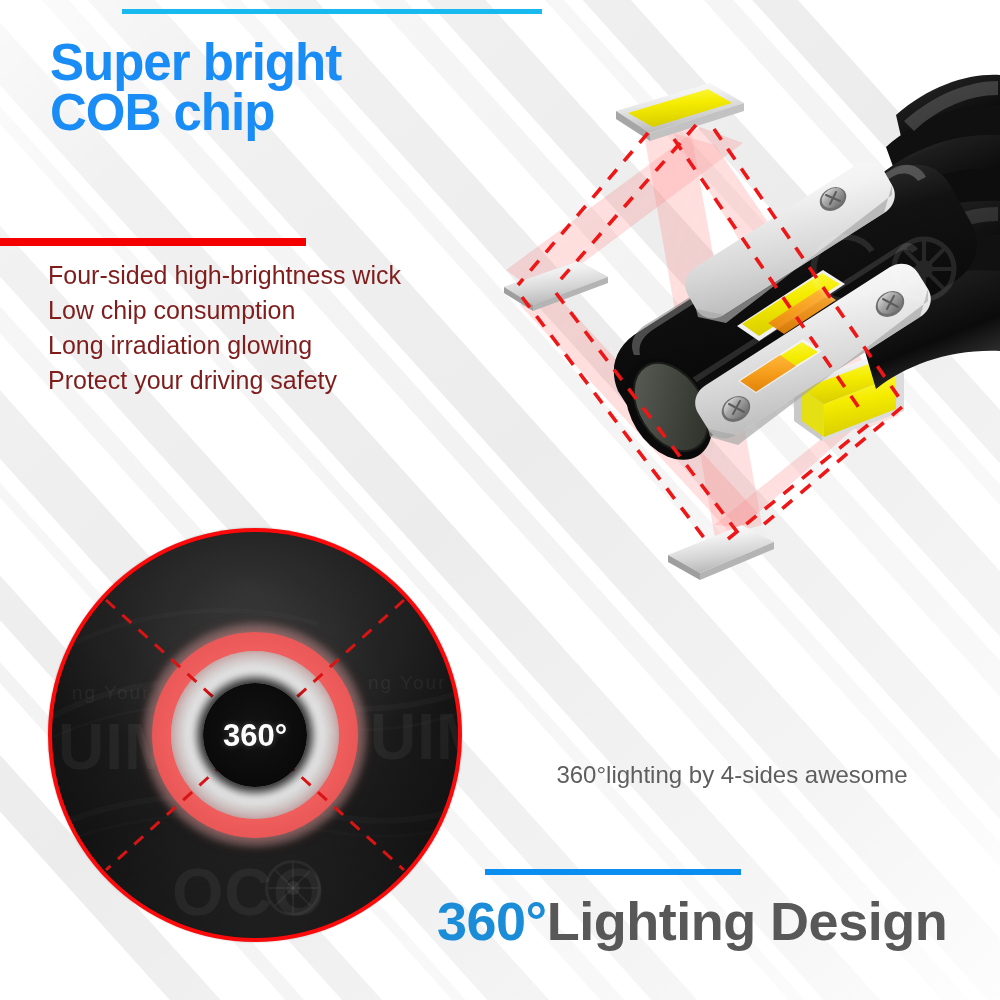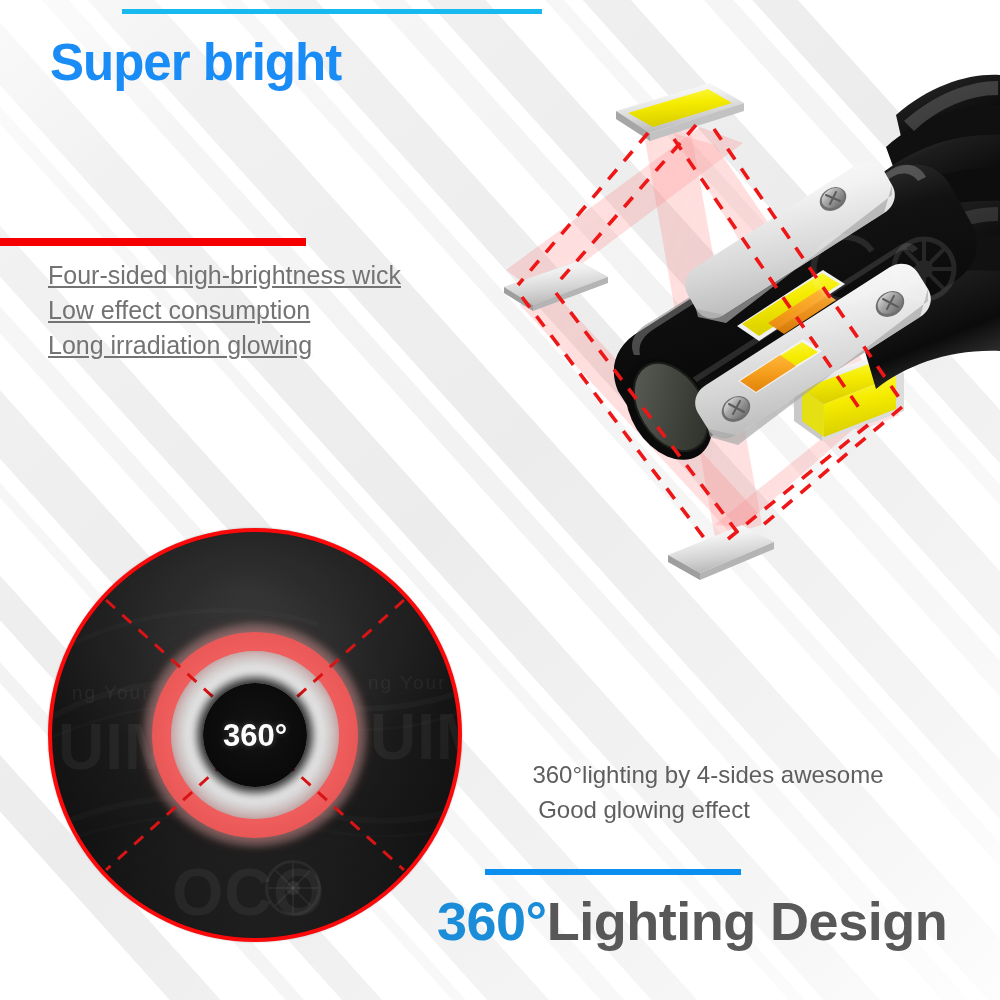--- a/index.html
+++ b/index.html
@@ -72,31 +72,30 @@
   }
 
   
   .feature-list {
     position:absolute;
     left:48px; top:258px;
     width:480px;
   }
   .feature-list .row {
     display:block;
-    color:#737373;
+    color:#7f1d1d;
     font-size:25px;
     line-height:35px;
     white-space:nowrap;
-    text-decoration:underline;
   }
 
   
   .right-list {
     position:absolute;
-    left:428px; top:757px;
+    left:452px; top:757px;
     width:500px;
     text-align:center;
   }
   .right-list .row {
     display:block;
     color:#5e5e5e;
     font-size:24px;
     line-height:35px;
     white-space:nowrap;
   }
@@ -290,28 +289,30 @@
       <div class="sw" style="left:1132px; width:40px;"></div>
       <div class="s" style="left:1186px; width:22px; opacity:.6;"></div>
       <div class="s" style="left:1222px; width:34px;"></div>
     </div>
   </div>
 
   <div class="rule-top"></div>
 
   <div class="headline">
     <span class="ln">Super bright</span>
+    <span class="ln">COB chip</span>
   </div>
 
   <div class="rule-red"></div>
 
   <div class="feature-list">
     <span class="row">Four-sided high-brightness wick</span>
-    <span class="row">Low effect consumption</span>
+    <span class="row">Low chip consumption</span>
     <span class="row">Long irradiation glowing</span>
+    <span class="row">Protect your driving safety</span>
   </div>
 
   <div class="product">
     <svg width="500" height="545" viewBox="0 0 500 545">
       <defs>
         <linearGradient id="bodyG" x1="0" y1="0" x2="0.35" y2="1">
           <stop offset="0%" stop-color="#6a6a6a"></stop>
           <stop offset="14%" stop-color="#3a3a3a"></stop>
           <stop offset="38%" stop-color="#121212"></stop>
           <stop offset="72%" stop-color="#0a0a0a"></stop>
@@ -534,21 +535,20 @@
       </svg>
 
       <div class="core">
         <span class="core-label">360°</span>
       </div>
     </div>
   </div>
 
   <div class="right-list">
     <span class="row r1">360°lighting by 4-sides awesome</span>
-    <span class="row r3">Good glowing effect</span>
   </div>
 
   <div class="rule-bottom-blue"></div>
 
   <div class="bottom-title">
     <span class="accent">360°</span><span class="plain">Lighting Design</span>
   </div>
 
 </div>
 

